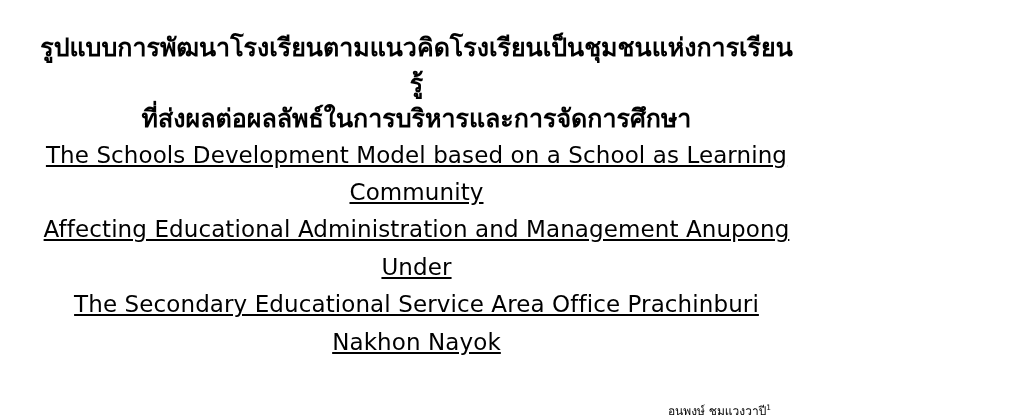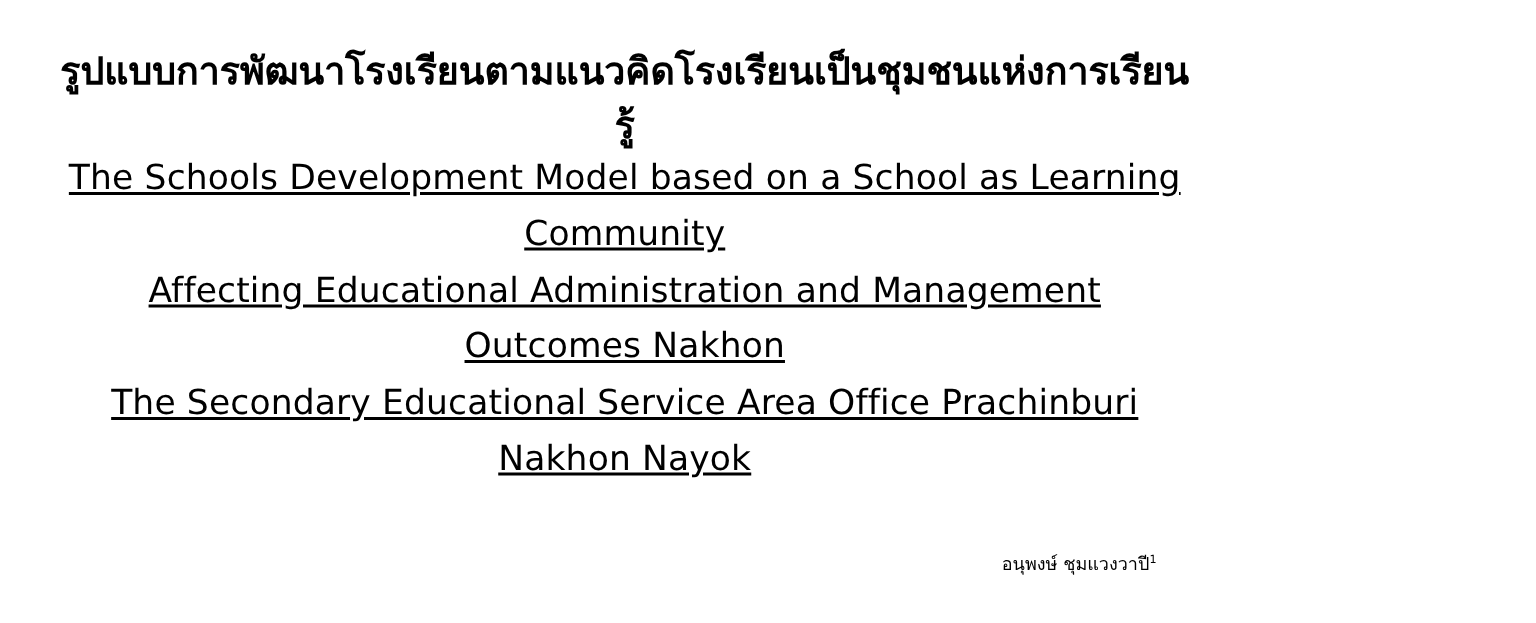--- a/index.html
+++ b/index.html
@@ -57,22 +57,23 @@
     line-height: 0;
   }
 </style>
 </head>
 <body>
 
 <div class="page">
 
   <div class="title-block">
     <div class="title-th">รูปแบบการพัฒนาโรงเรียนตามแนวคิดโรงเรียนเป็นชุมชนแห่งการเรียนรู้</div>
+    <div class="title-th">ที่ส่งผลต่อผลลัพธ์ในการบริหารและการจัดการศึกษา</div>
     <div class="title-en">The Schools Development Model based on a School as Learning Community</div>
-    <div class="title-en">Affecting Educational Administration and Management Outcomes Nakhon</div>
+    <div class="title-en">Affecting Educational Administration and Management Anupong Under</div>
     <div class="title-en">The Secondary Educational Service Area Office Prachinburi Nakhon Nayok</div>
   </div>
 
   <div class="author-block">
     <div class="author-th"><span>อนุพงษ์ ชุมแวงวาปี</span><sup>1</sup></div>
   </div>
 
 </div>
 
 </body></html>

